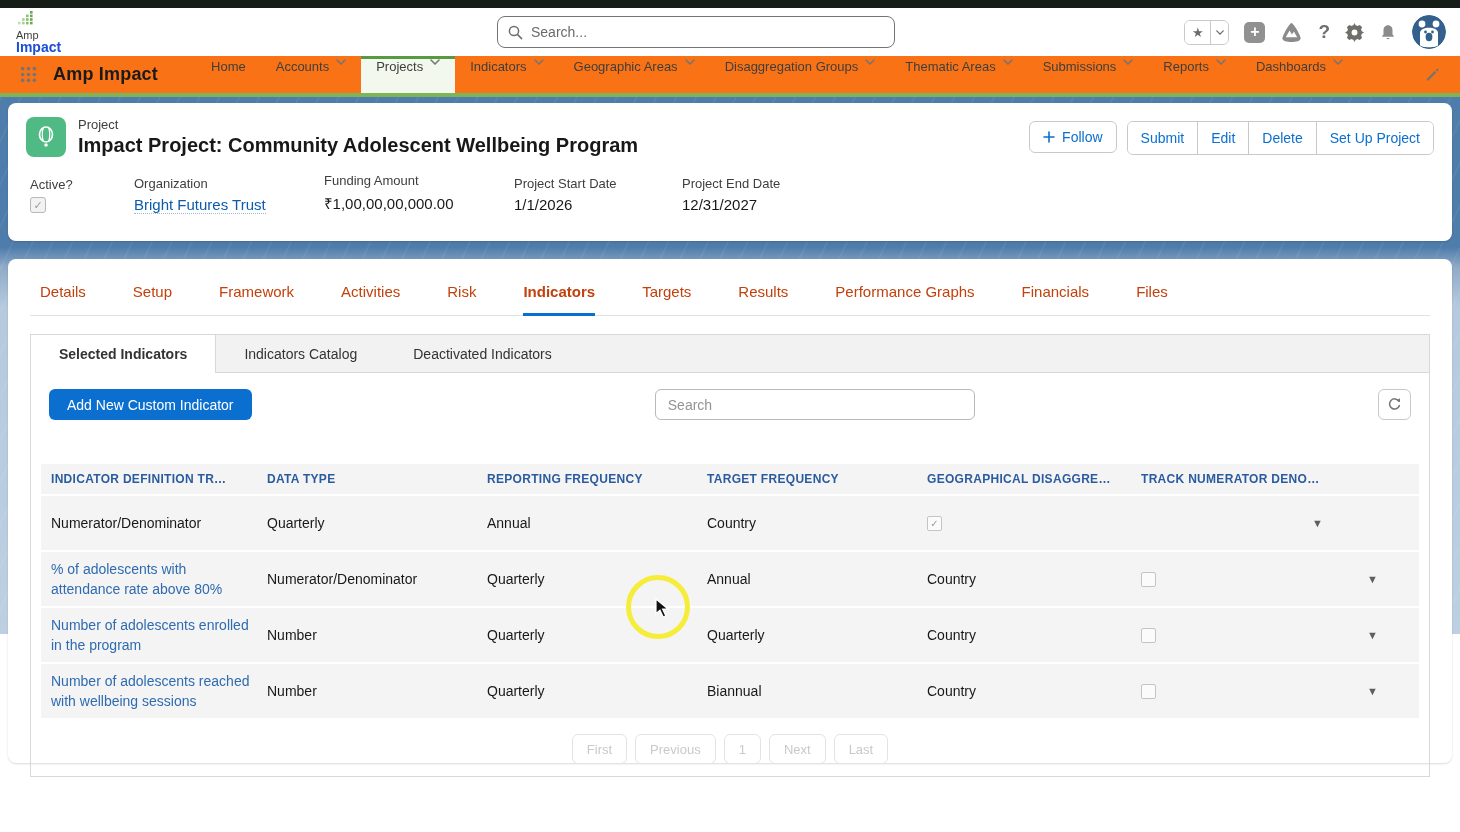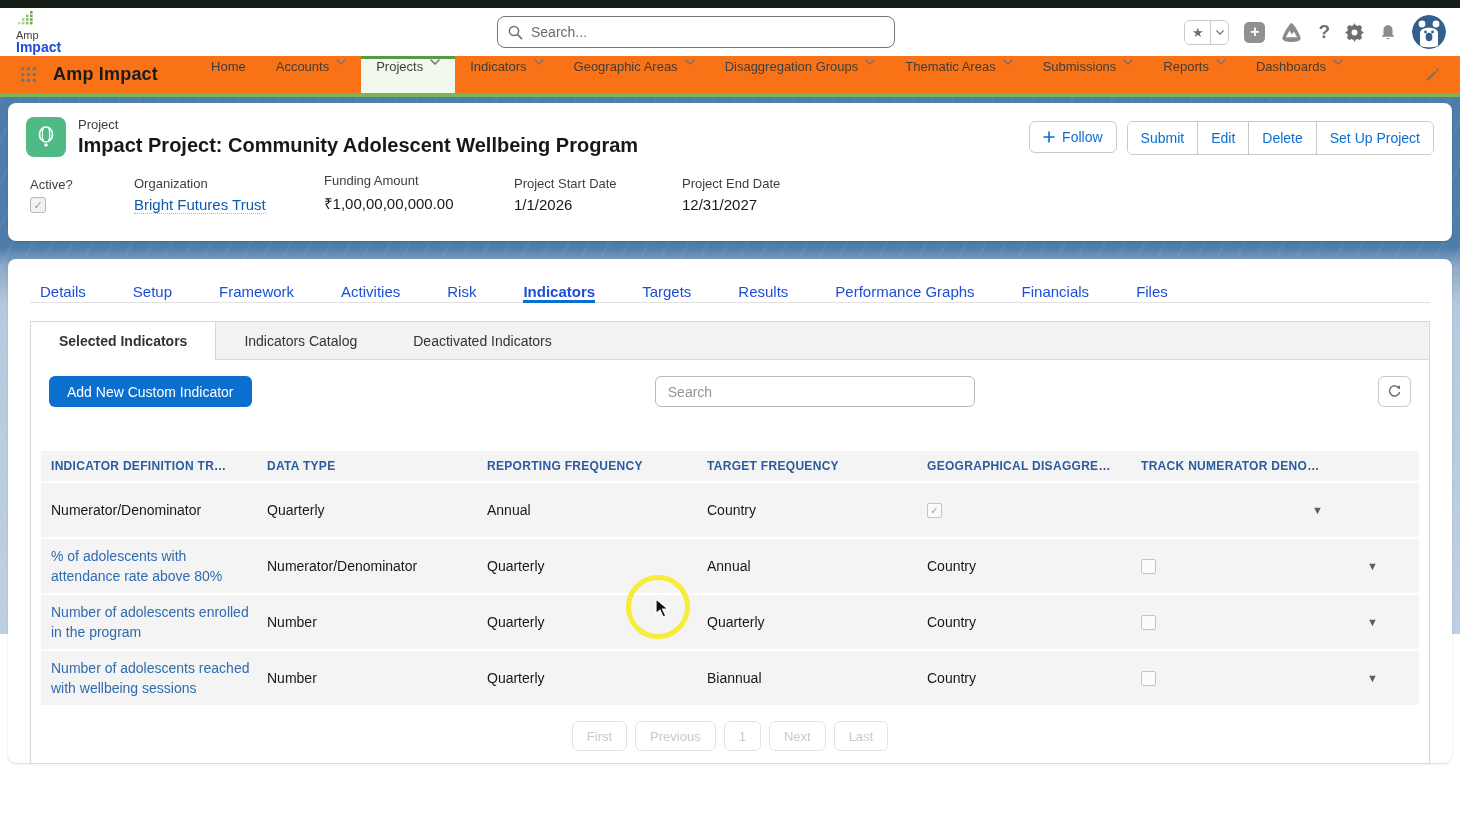--- a/index.html
+++ b/index.html
@@ -55,21 +55,21 @@
   .pfield .flabel { font-size:13px; color:#3e3e3c; }
   .pfield .fvalue { font-size:15px; color:#181818; margin-top:5px; }
   .pfield .flink { color:#0b5cab; border-bottom:1px dotted #9db8d6; cursor:pointer; }
   .f-active { width:104px; } .f-org { width:190px; } .f-fund { width:190px; } .f-start { width:168px; }
   .cbox { width:16px; height:16px; border:1px solid #b8b8b8; border-radius:3px; background:#f2f2f2; display:flex; align-items:center; justify-content:center; font-size:11px; color:#9a9a9a; margin-top:5px; }
   .cbox .ck { visibility:hidden; } .cbox.checked .ck { visibility:visible; }
 
   
   .mcard { position:absolute; left:8px; top:162px; width:1444px; height:504px; background:#fff; border-radius:8px; box-shadow:0 1px 2px rgba(0,0,0,.15); padding:24px 22px 16px; }
   .tabs { display:flex; gap:47px; border-bottom:1px solid #e2e2e2; padding-left:10px; }
-  .tab { font-size:15px; color:#1d4ed8; border-bottom:3px solid transparent; margin-bottom:-1px; cursor:pointer; white-space:nowrap; }
+  .tab { font-size:15px; color:#c2410c; padding-bottom:13px; border-bottom:3px solid transparent; margin-bottom:-1px; cursor:pointer; white-space:nowrap; }
   .tab.active { font-weight:bold; border-bottom-color:#0b6fd0; }
 
   .ibox { border:1px solid #d8d8d8; margin-top:18px; }
   .subtabs { display:flex; background:#f2f2f2; border-bottom:1px solid #d8d8d8; height:38px; }
   .subtab { display:flex; align-items:center; padding:0 28px; font-size:14px; color:#333; cursor:pointer; }
   .subtab.active { background:#fff; font-weight:bold; border-right:1px solid #d8d8d8; margin-bottom:-1px; }
 
   .toolbar { display:flex; align-items:center; justify-content:space-between; padding:16px 18px 12px; }
   .addbtn { height:31px; background:#0b6fd0; color:#fff; border:none; border-radius:6px; font-size:14px; padding:0 18px; cursor:pointer; font-family:inherit; }
   .tsearch { width:320px; height:31px; border:1px solid #b9b9b9; border-radius:6px; padding:0 12px; font-size:14px; color:#444; outline:none; font-family:inherit; }

